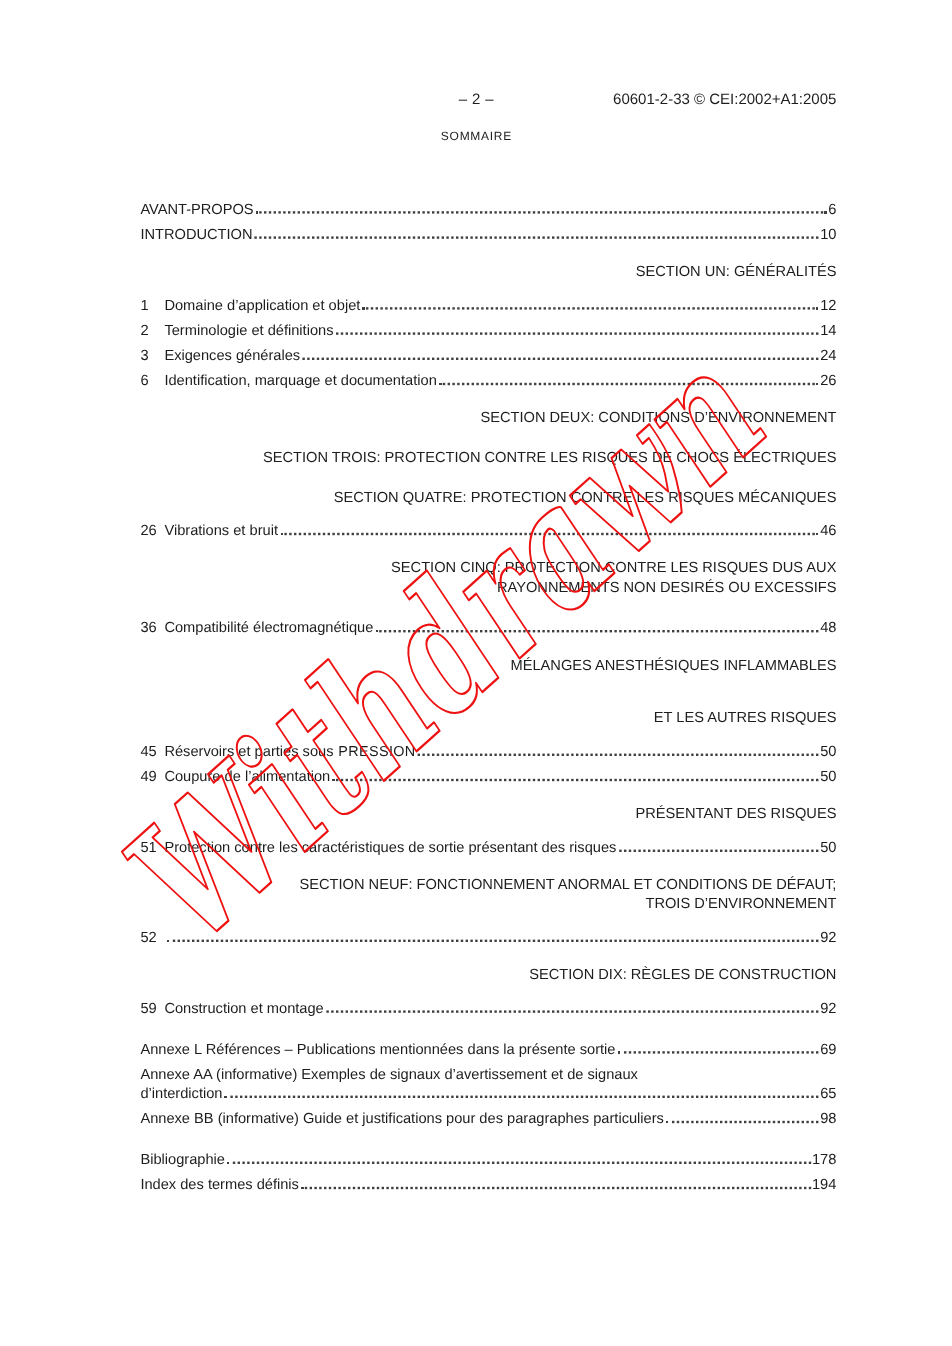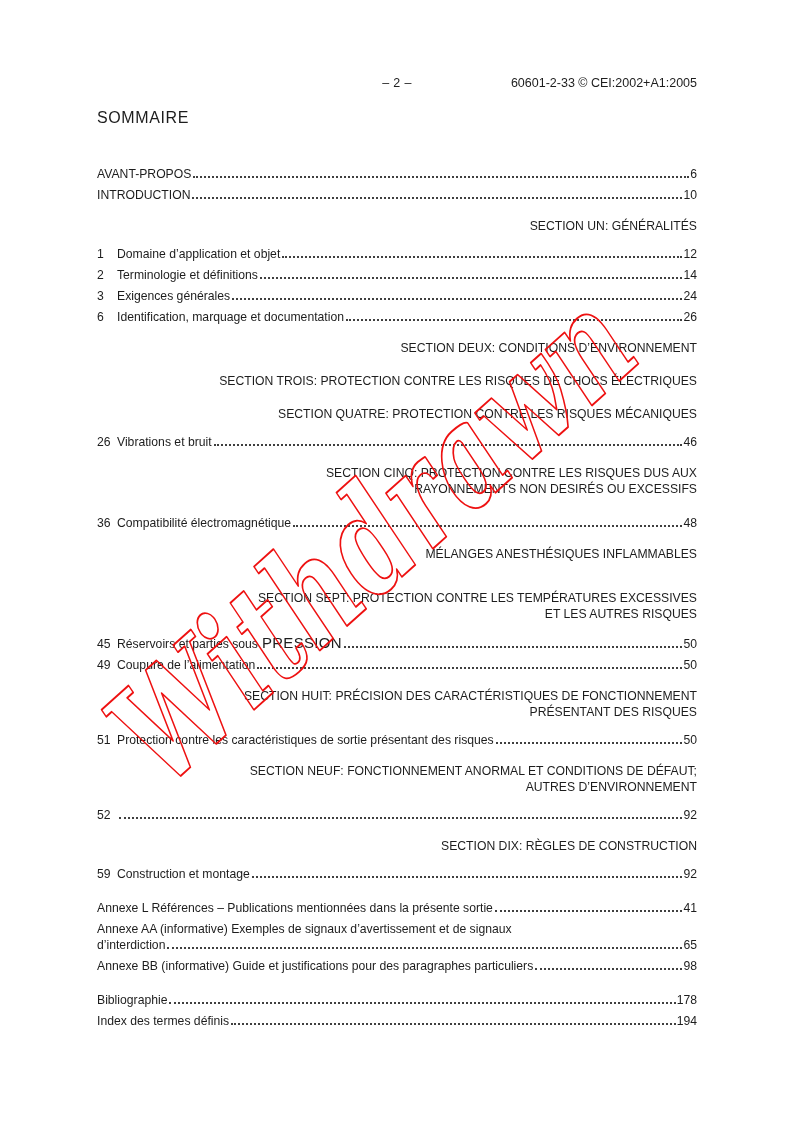--- a/index.html
+++ b/index.html
@@ -3,28 +3,28 @@
 <meta charset="utf-8">
 <style>
   html,body { margin:0; padding:0; background:#ffffff; }
   .page {
     position:relative; width:793px; height:1122px; background:#ffffff;
     overflow:hidden; font-family:"Liberation Sans", sans-serif; color:#1d1d1d;
   }
   .header { position:absolute; top:76px; left:97px; width:600px; height:16px; font-size:12.5px; }
   .pageno { position:absolute; left:0; right:0; text-align:center; letter-spacing:0.3px; }
   .docref { position:absolute; right:0; top:0; }
-  .title  { position:absolute; top:109px; left:97px; width:600px; 
-            font-size:16px; letter-spacing:0.6px; }
+  .title  { position:absolute; top:109px; left:97px; width:600px; text-align:center;
+            font-size:10px; letter-spacing:0.6px; }
   #toc { position:absolute; top:167px; left:97px; width:600px; font-size:12.2px; }
   #toc > :first-child { margin-top:0; }
-  .entry { display:flex; align-items:baseline; line-height:15px; margin-top:6px; }
+  .entry { display:flex; align-items:baseline; line-height:15px; margin-top:6px;margin-left:20px; }
   .entry .num { flex:none; width:20px; }
   .entry .lab { flex:none; max-width:560px; }
-  .entry .caps { flex:none; font-size:15px; letter-spacing:0.3px; margin-left:4px; }
+  .entry .caps { flex:none; font-size:12px; letter-spacing:0.3px; margin-left:4px; }
   .entry .dots { flex:1 1 auto; min-width:8px; border-bottom:2px dotted #3f3f3f; margin:0 1px 2px 2px; }
   .entry .pg { flex:none; }
   .heading { text-align:right; line-height:16px; margin-top:15px; }
   .heading + .entry { margin-top:13px; }
   .entry + .heading { margin-top:15px; }
   .heading + .heading { margin-top:17px; }
   .spacer { height:13px; }
   .entry.tight + .entry { margin-top:1px; }
   .watermark { position:absolute; left:0; top:0; z-index:5; pointer-events:none; }
 </style>
@@ -106,69 +106,67 @@
         <span class="num">36</span>
         <span class="lab">Compatibilité électromagnétique</span>
         <span class="dots"></span>
         <span class="pg">48</span>
       </div>
       <div class="heading">
         <div>MÉLANGES ANESTHÉSIQUES INFLAMMABLES</div>
       </div>
       <div class="spacer"></div>
       <div class="heading">
-        <div>SECTION SEPT: PROTECTION CONTRE LES TEMPÉRATURES EXCESSIVES</div>
         <div>ET LES AUTRES RISQUES</div>
       </div>
       <div class="entry">
         <span class="num">45</span>
         <span class="lab">Réservoirs et parties sous</span>
         <span class="caps">PRESSION</span>
         <span class="dots"></span>
         <span class="pg">50</span>
       </div>
       <div class="entry">
         <span class="num">49</span>
         <span class="lab">Coupure de l’alimentation</span>
         <span class="dots"></span>
         <span class="pg">50</span>
       </div>
       <div class="heading">
-        <div>SECTION HUIT: PRÉCISION DES CARACTÉRISTIQUES DE FONCTIONNEMENT</div>
         <div>PRÉSENTANT DES RISQUES</div>
       </div>
       <div class="entry">
         <span class="num">51</span>
         <span class="lab">Protection contre les caractéristiques de sortie présentant des risques</span>
         <span class="dots"></span>
         <span class="pg">50</span>
       </div>
       <div class="heading">
         <div>SECTION NEUF: FONCTIONNEMENT ANORMAL ET CONDITIONS DE DÉFAUT;</div>
-        <div>AUTRES D’ENVIRONNEMENT</div>
+        <div>TROIS D’ENVIRONNEMENT</div>
       </div>
       <div class="entry">
         <span class="num">52</span>
         <span class="dots"></span>
         <span class="pg">92</span>
       </div>
       <div class="heading">
         <div>SECTION DIX: RÈGLES DE CONSTRUCTION</div>
       </div>
       <div class="entry">
         <span class="num">59</span>
         <span class="lab">Construction et montage</span>
         <span class="dots"></span>
         <span class="pg">92</span>
       </div>
       <div class="spacer"></div>
       <div class="entry">
         <span class="lab">Annexe L Références – Publications mentionnées dans la présente sortie</span>
         <span class="dots"></span>
-        <span class="pg">41</span>
+        <span class="pg">69</span>
       </div>
       <div class="entry tight">
         <span class="lab">Annexe AA (informative) Exemples de signaux d’avertissement et de signaux</span>
       </div>
       <div class="entry">
         <span class="lab">d’interdiction</span>
         <span class="dots"></span>
         <span class="pg">65</span>
       </div>
       <div class="entry">

